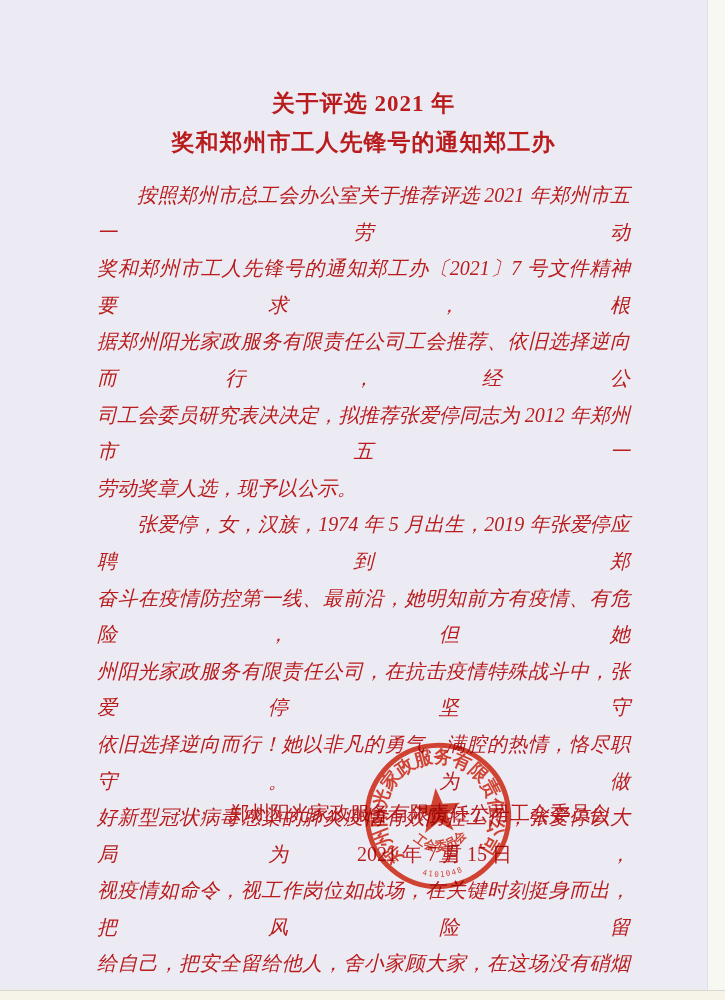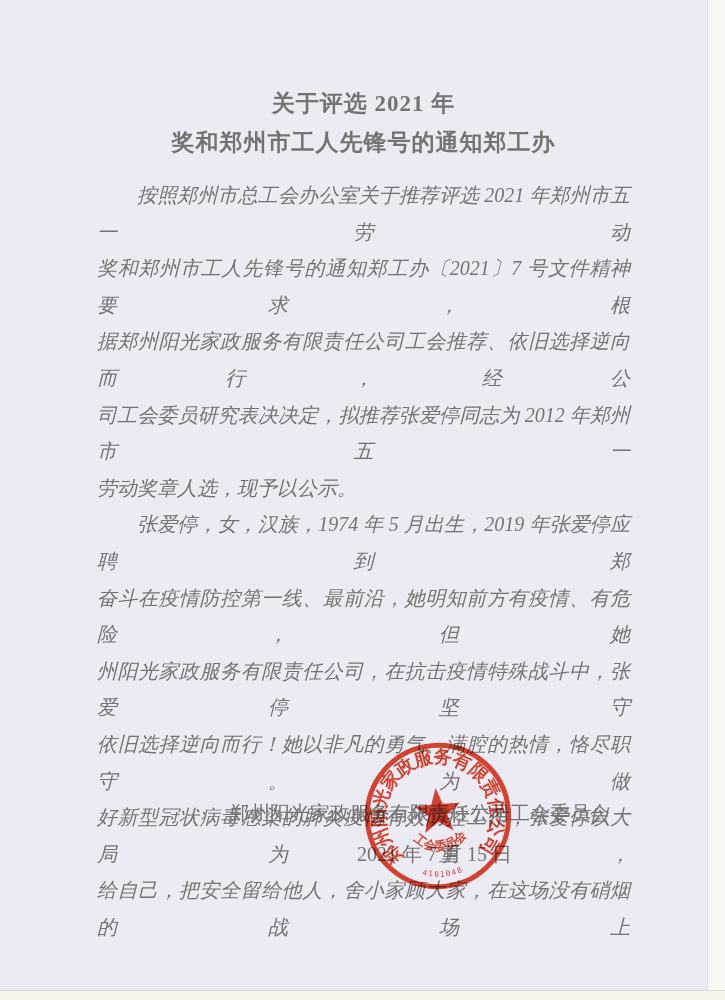--- a/index.html
+++ b/index.html
@@ -1,19 +1,19 @@
 <!DOCTYPE html>
 <html><head>
 <meta charset="utf-8">
 <style>
   html,body { margin:0; padding:0; }
   .page {
     position:relative; width:725px; height:1000px; overflow:hidden;
     background:#ECEBF4;
-    color:#737373;
+    color:#b91c1c;
     font-family:"Liberation Serif","DejaVu Serif",serif;
   }
   .doc { position:absolute; left:97px; top:0; width:533px; height:100%; }
 
   .title { position:absolute; top:84px; left:0; width:533px; text-align:center; }
   .title-line { font-size:23px; font-weight:bold; line-height:39px; letter-spacing:1px; }
 
   .body-block { position:absolute; top:177px; left:0; width:533px; }
   .bline { font-size:20px; line-height:36.6px; white-space:nowrap; }
   .jline { white-space:normal; text-align:justify; text-align-last:justify;font-style:italic; }
@@ -66,20 +66,21 @@
       <div class="bline jline">奖和郑州市工人先锋号的通知郑工办〔2021〕7 号文件精神要求，根</div>
       <div class="bline jline">据郑州阳光家政服务有限责任公司工会推荐、依旧选择逆向而行，经公</div>
       <div class="bline jline">司工会委员研究表决决定，拟推荐张爱停同志为 2012 年郑州市五一</div>
       <div class="bline jline lastline">劳动奖章人选，现予以公示。</div>
 
       <div class="bline jline indent">张爱停，女，汉族，1974 年 5 月出生，2019 年张爱停应聘到郑</div>
       <div class="bline jline">奋斗在疫情防控第一线、最前沿，她明知前方有疫情、有危险，但她</div>
       <div class="bline jline">州阳光家政服务有限责任公司，在抗击疫情特殊战斗中，张爱停坚守</div>
       <div class="bline jline">依旧选择逆向而行！她以非凡的勇气、满腔的热情，恪尽职守。为做</div>
       <div class="bline jline">好新型冠状病毒感染的肺炎疫情有效防控工作，张爱停以大局为重，</div>
+      <div class="bline jline">视疫情如命令，视工作岗位如战场，在关键时刻挺身而出，把风险留</div>
       <div class="bline jline">给自己，把安全留给他人，舍小家顾大家，在这场没有硝烟的战场上</div>
 
     </div>
 
     <div class="signature">郑州阳光家政服务有限责任公司工会委员会</div>
     <div class="sign-date">2021 年 7 月 15 日</div>
   </div>
 
   <div class="seal">
     <svg viewBox="0 0 200 200">

